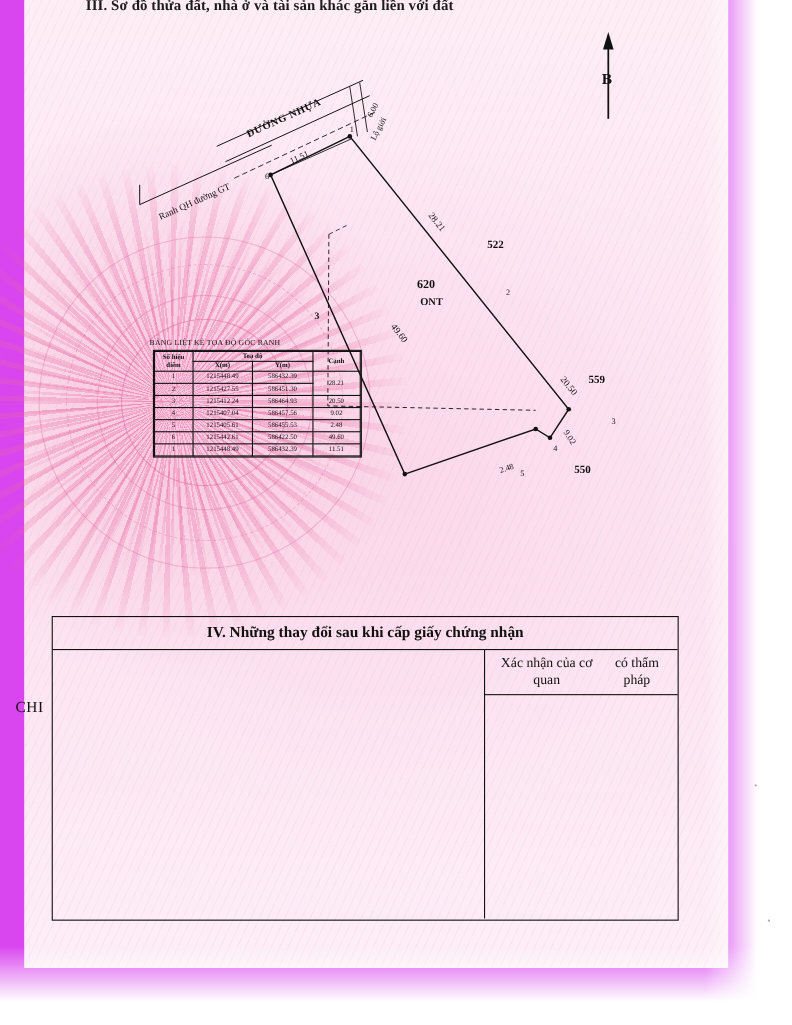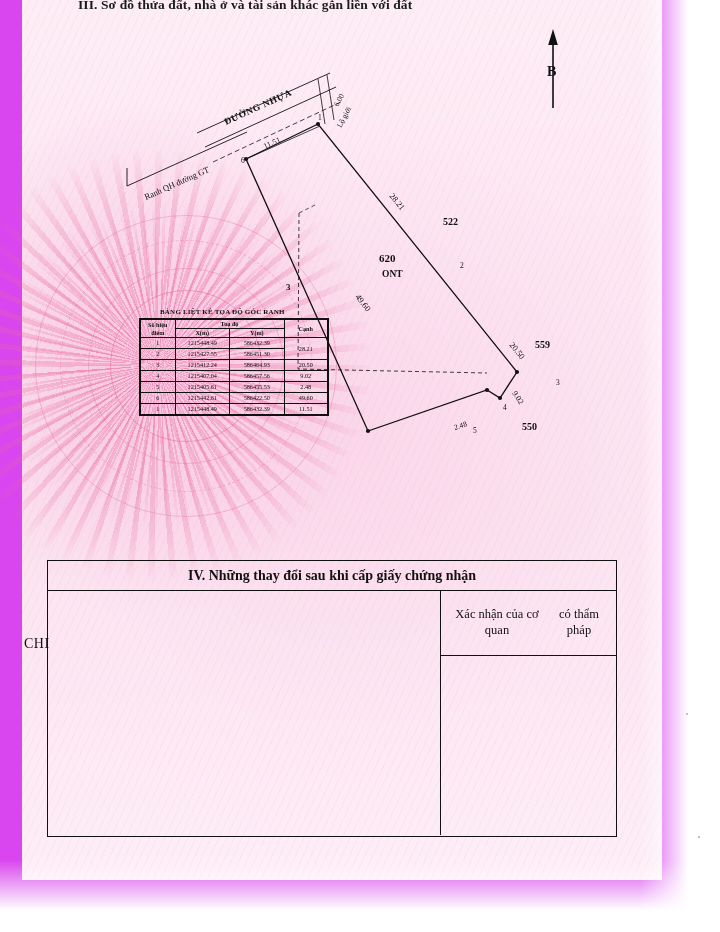--- a/index.html
+++ b/index.html
@@ -87,21 +87,21 @@
   svg#plot{position:absolute;left:0;top:0;width:720px;height:932px;}
   text{font-family:"Liberation Serif", serif;fill:#111;}
 
   
   .coord-table{
     position:absolute;left:139px;top:318px;width:188px;
     border:1px solid #111;background:rgba(255,255,255,0.0);
     font-size:6.2px;color:#111;
   }
   .coord-title{
-    position:absolute;left:160px;top:308px;font-size:7px;font-weight:bold;color:#111;
+    position:absolute;left:136px;top:308px;font-size:7px;font-weight:normal;color:#111;
     letter-spacing:.2px;
   }
   table.ct{border-collapse:collapse;width:100%;}
   table.ct td,table.ct th{
     border:1px solid #111;padding:0;margin:0;text-align:center;
     font-weight:normal;font-size:6.2px;line-height:1.25;
   }
   table.ct th{font-weight:bold;font-size:6.2px;}
   .col-sh{width:30px;}
   .col-x{width:48px;}
@@ -130,24 +130,24 @@
     position:absolute;left:392px;top:29px;width:176px;height:245px;
   }
   .sec4-hA{
     height:41px;border-bottom:1px solid #111;
     display:flex;align-items:center;justify-content:center;
     font-size:13px;color:#111;text-align:center;padding:0 6px;
   }
   .sec4-hB{
     height:41px;border-bottom:1px solid #111;
     display:flex;align-items:center;
-    font-size:12.5px;color:#111;text-align:center;line-height:1.25;padding:12px 6px;
+    font-size:12.5px;color:#111;text-align:center;line-height:1.25;padding:0 6px;
   }
   .side-note{
-    position:absolute;left:24px;top:636px;font-size:14px;color:#111;font-weight:normal;
+    position:absolute;left:14px;top:636px;font-size:14px;color:#111;font-weight:normal;
     letter-spacing:.5px;
   }
   .dot1{position:absolute;left:686px;top:713px;width:2px;height:2px;background:#c7a0b6;border-radius:50%;}
   .dot2{position:absolute;left:698px;top:836px;width:2px;height:2px;background:#c7a0b6;border-radius:50%;}
 </style>
 </head>
 <body>
 
 <div id="page">
 

